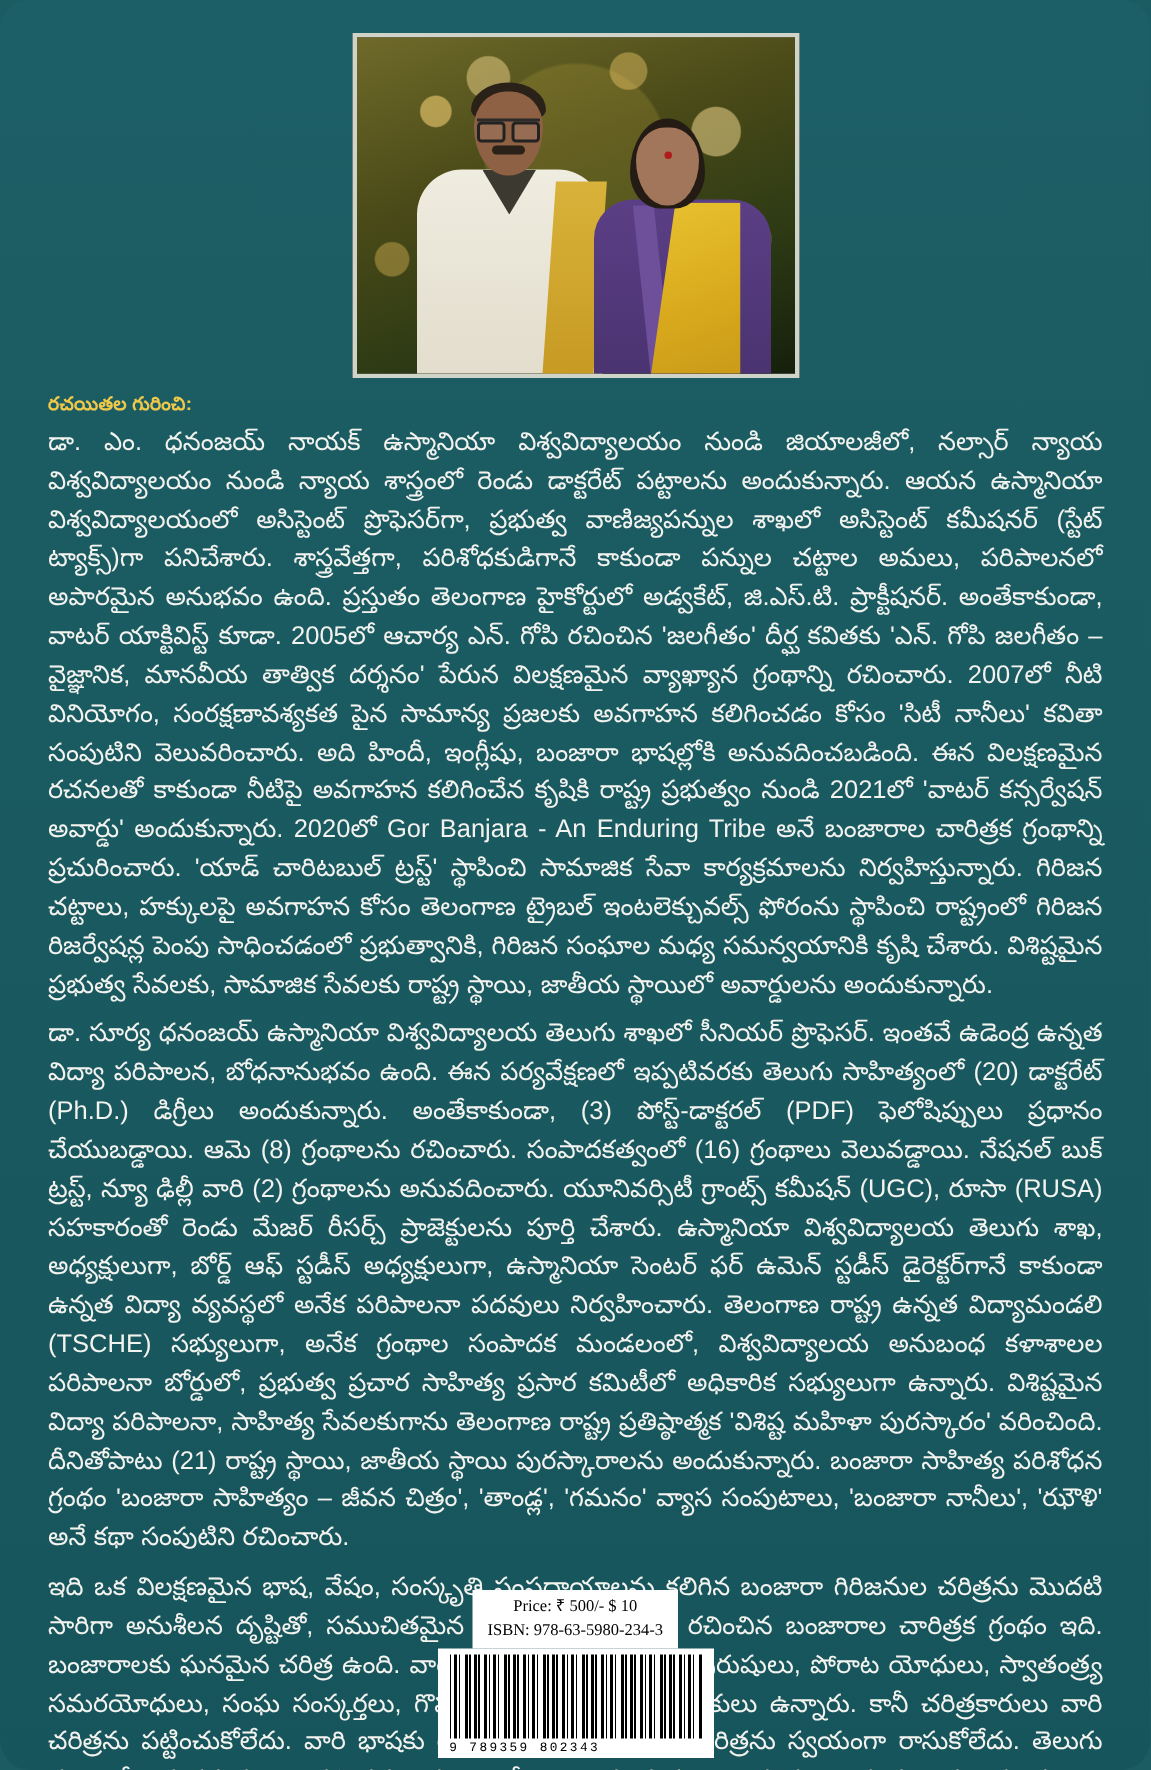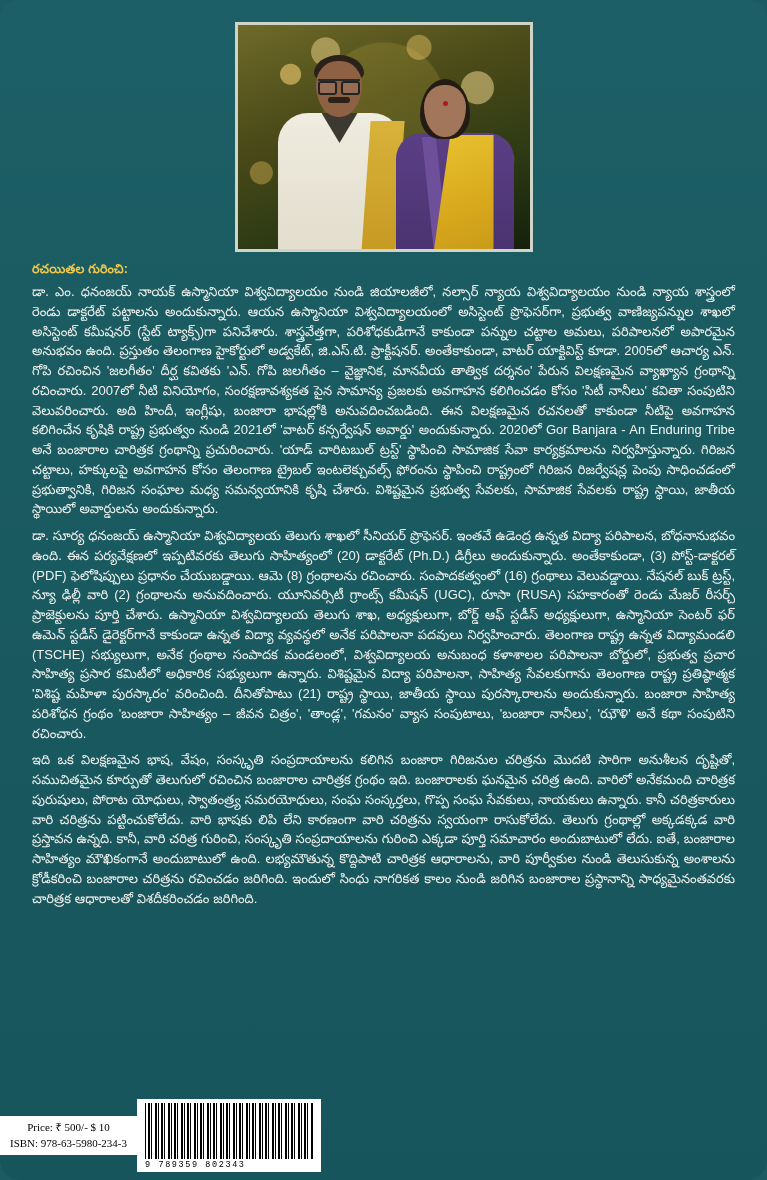--- a/index.html
+++ b/index.html
@@ -115,33 +115,33 @@
   
   .section-head {
     color: #f0c94a;
     font-size: 12.5px;
     font-weight: bold;
     margin: 10px 0 3px 0;
     letter-spacing: 0.2px;
   }
   .body-text {
     color: #f2f2ee;
-    font-size: 13px;
+    font-size: 17px;
     line-height: 1.52;
     text-align: justify;
     margin: 0 0 7px 0;
     word-spacing: 0.3px;
   }
   
   .footer {
     position: absolute;
     left: 0; right: 0;
     bottom: 8px;
     display: flex;
-    flex-direction: row;
+    flex-direction: column;
     align-items: center;
   }
   .price-box {
     background: #ffffff;
     color: #000000;
     font-size: 11px;
     line-height: 1.45;
     padding: 4px 10px 3px 10px;
     text-align: center;
     font-family: "Liberation Serif", serif;

